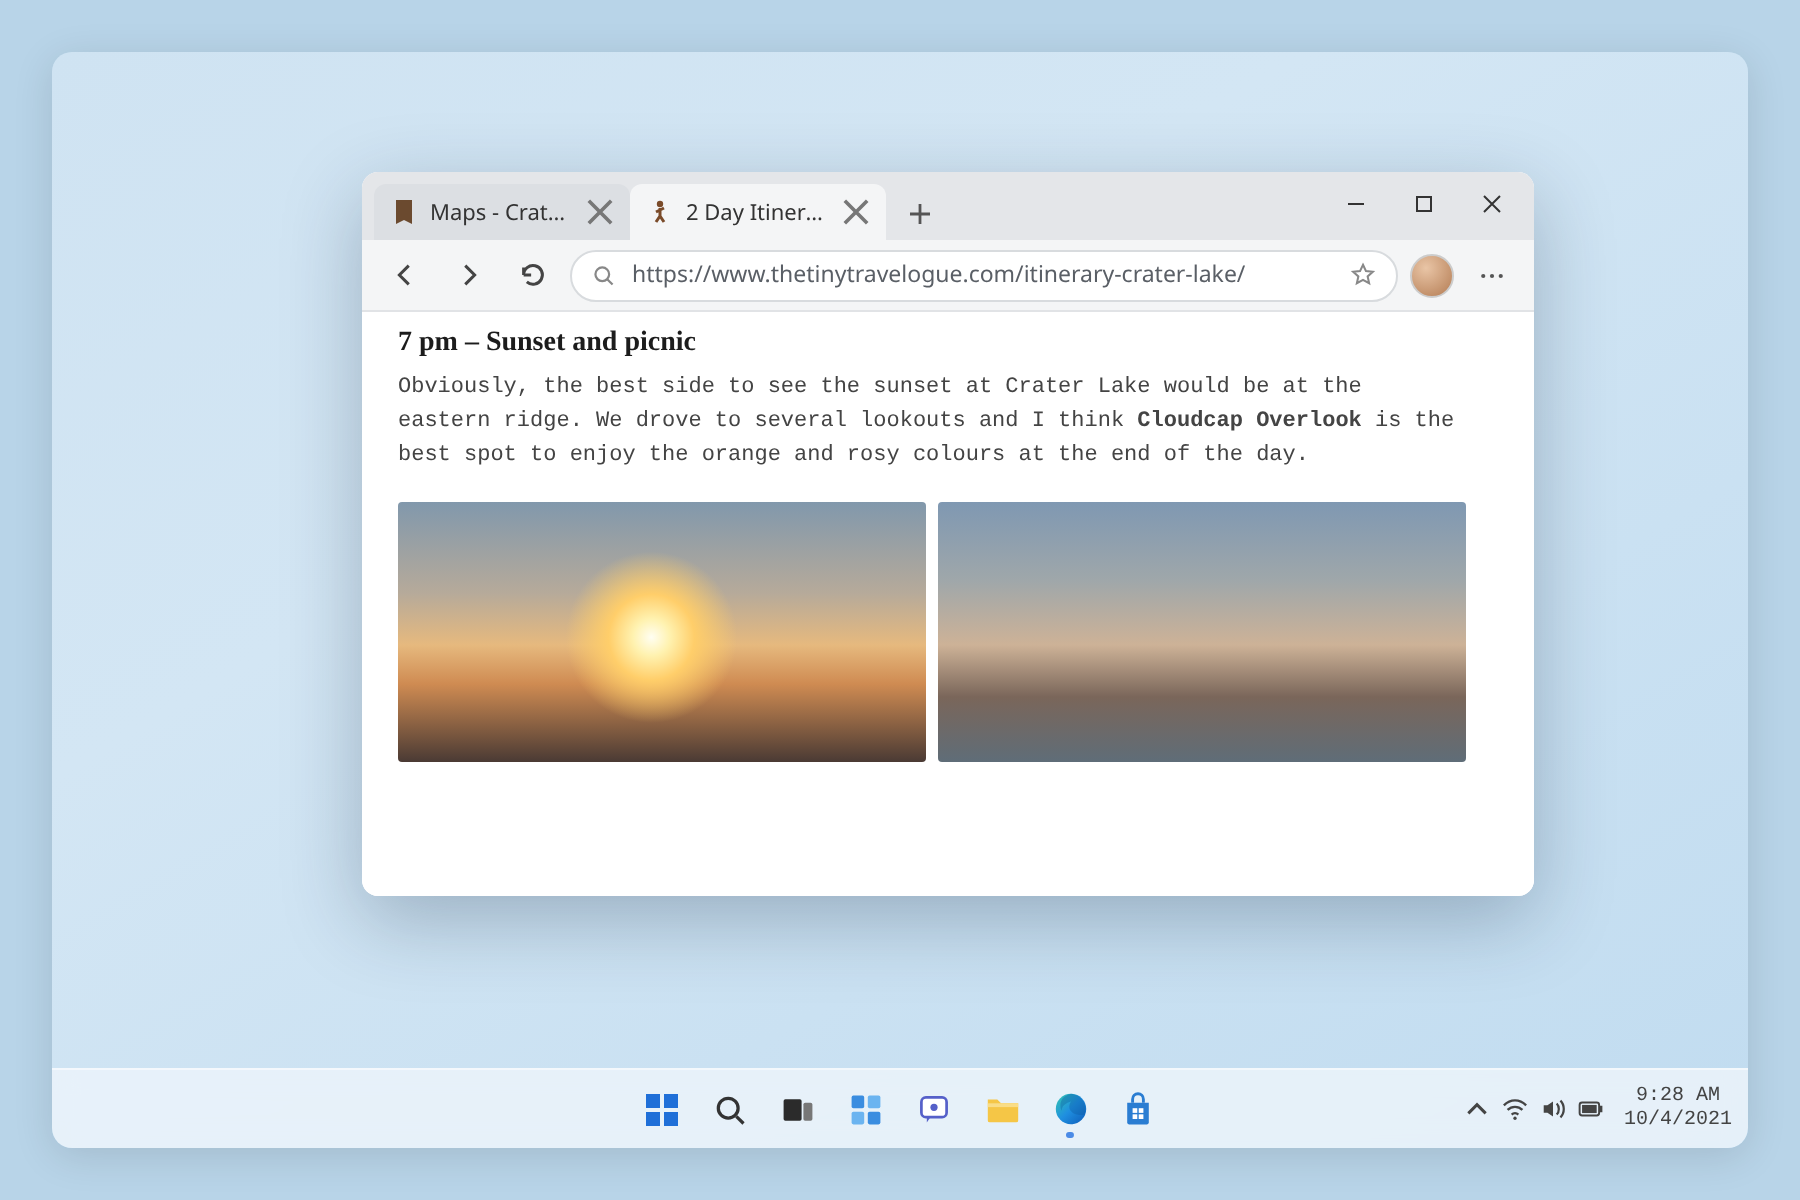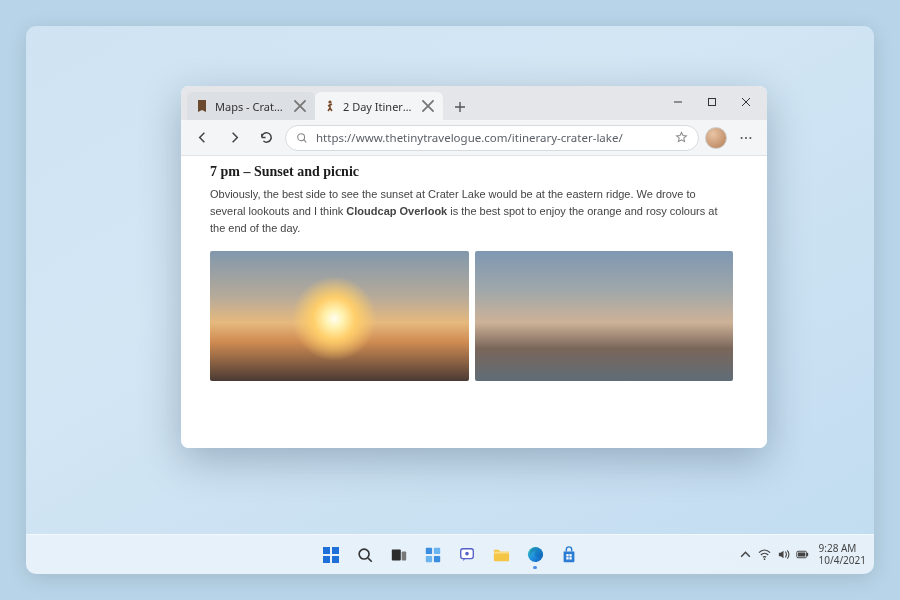--- a/index.html
+++ b/index.html
@@ -64,25 +64,25 @@
   .addressbar {
     flex:1; height:26px; background:#fff; border:1px solid #d8dbde;
     border-radius:14px; display:flex; align-items:center; padding:0 10px;
     font-size:11.5px; color:#5a5f66; gap:8px;
   }
   .addressbar .url { flex:1; white-space:nowrap; overflow:hidden; }
   .avatar { width:22px; height:22px; border-radius:50%; background: radial-gradient(circle at 35% 30%, #e9c5a6, #b47c53); border:1px solid #ccc; }
   .more { width:26px; height:26px; display:flex; align-items:center; justify-content:center; color:#555; }
 
   .content {
-    flex:1; background:#fff; overflow:hidden; padding: 8px 34px 0 29px;
+    flex:1; background:#fff; overflow:hidden; padding: 8px 34px 0 18px;
     font-family: Georgia, "Times New Roman", serif;
   }
   .content h3 { font-size:14px; font-weight:700; color:#1c1c1c; margin-bottom:6px; font-family:Georgia,serif; }
-  .content p { font-size:11px; line-height:1.55; color:#444; margin-bottom:10px; font-family:Liberation Sans, sans-serif; }
+  .content p { font-size:11px; line-height:1.55; color:#444; margin-bottom:10px; font-family:Liberation Mono, monospace; }
   .content .bold-inline { font-weight:700; }
   .photos { display:flex; gap:6px; margin-top:14px; }
   .photo { flex:1; height:130px; border-radius:2px; }
   .photo.sunset1 { background:
       radial-gradient(circle at 48% 52%, #fffef2 0%, #fff2b0 6%, #ffce6a 14%, rgba(255,170,70,0) 28%),
       linear-gradient(180deg, #8198ac 0%, #b6aa9a 35%, #e6b97e 55%, #cf8b52 70%, #4a3a34 100%);
   }
   .photo.sunset2 { background:
       linear-gradient(180deg, #7f98b2 0%, #9fa7aa 30%, #cdb297 55%, #7a665a 75%, #5f6d78 100%);
   }
@@ -94,21 +94,21 @@
     backdrop-filter: blur(6px);
     border-top:1px solid rgba(255,255,255,.5);
     display:flex; align-items:center; justify-content:center;
   }
   .task-icons { display:flex; gap:10px; align-items:center; }
   .ticon { width:24px; height:24px; display:flex; align-items:center; justify-content:center; border-radius:4px; }
   .ticon.active::after { content:""; position:absolute; width:4px; height:3px; background:#4b8be6; border-radius:2px; transform:translateY(13px); }
   .ticon { position:relative; }
 
   .systray { position:absolute; right:8px; display:flex; align-items:center; gap:10px; color:#444; font-size:10px; }
-  .systray .clock { text-align:left; line-height:1.15; }
+  .systray .clock { text-align:center; line-height:1.15;font-family:Liberation Mono, monospace; }
   .tray-icons { display:flex; gap:6px; align-items:center; }
   .tray-icons svg { width:13px; height:13px; }
 
   
   svg { display:block; }
 </style>
 </head>
 <body>
 
 <div class="desktop">

